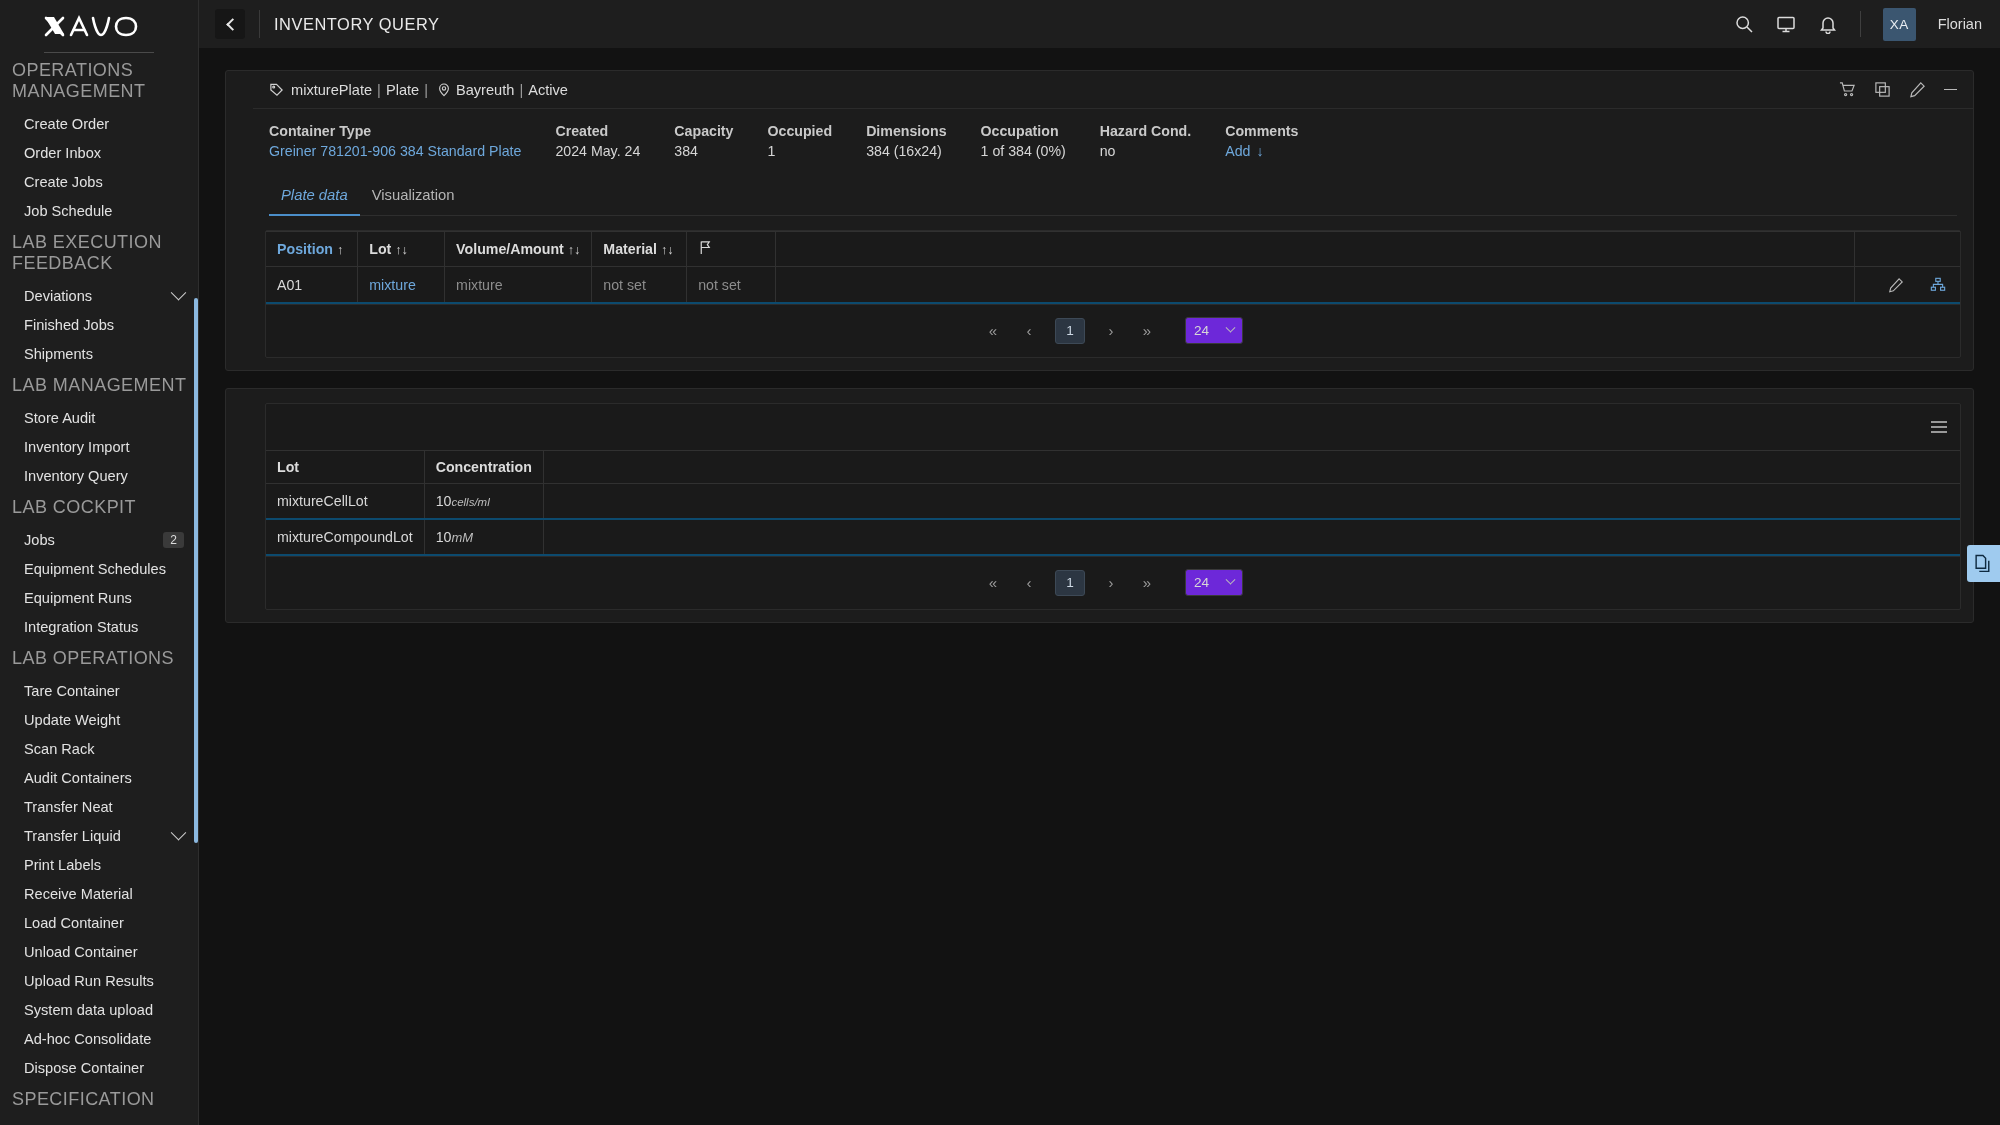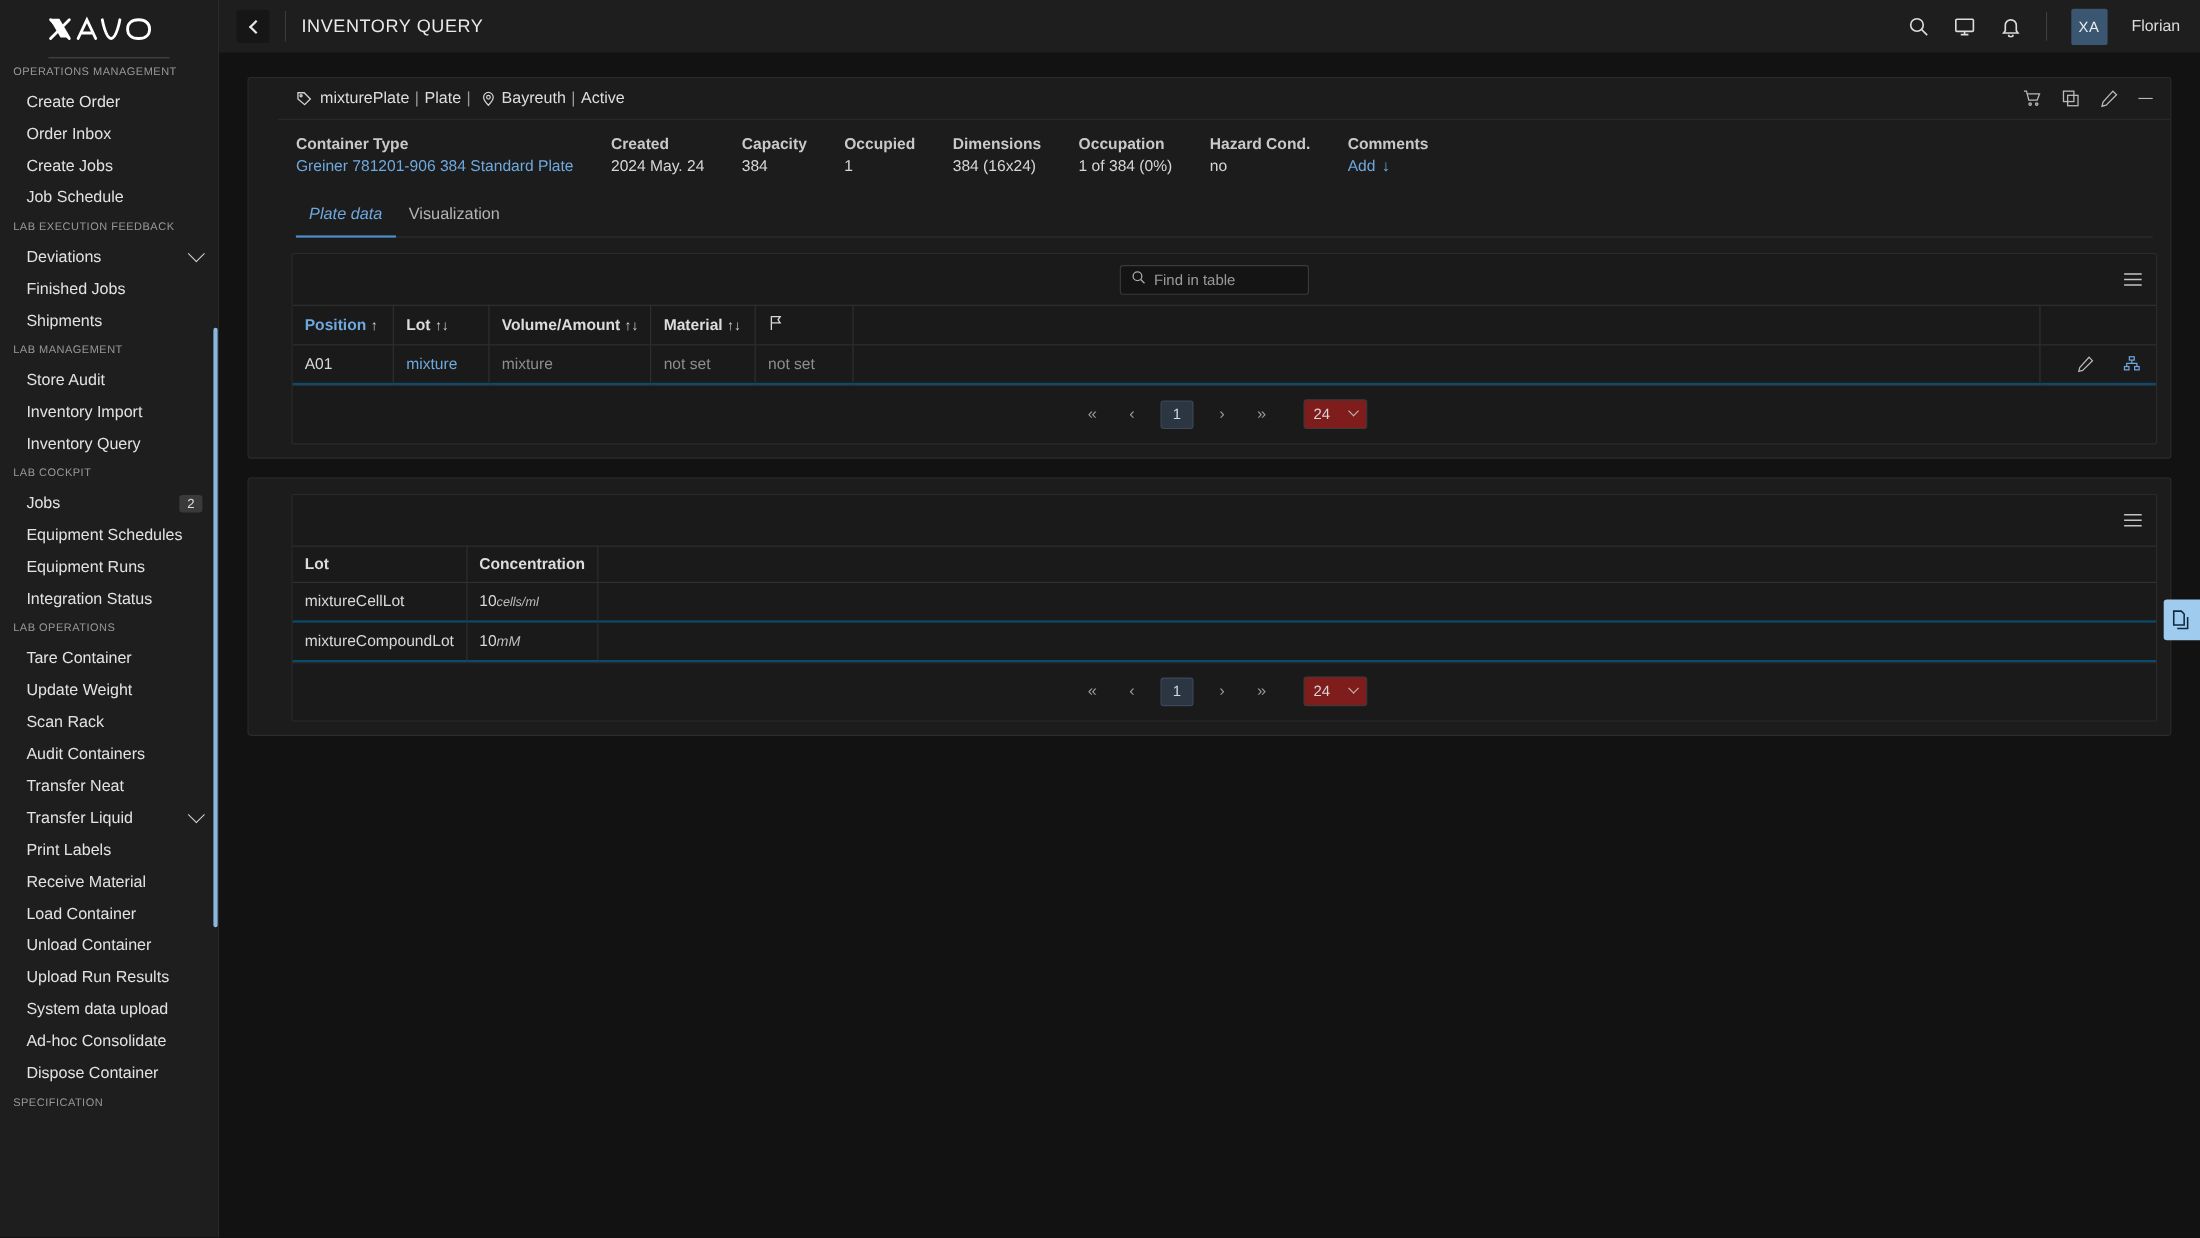--- a/index.html
+++ b/index.html
@@ -30,21 +30,21 @@
     margin: 4px 44px 0 44px;
   }
   .build-label {
     text-align: center;
     font-size: 14.5px;
     color: #cfcfcf;
     padding: 31px 0 6px 0;
     letter-spacing: .2px;
   }
   .nav-section {
-    font-size: 10px;
+    font-size: 18px;
     letter-spacing: .45px;
     color: #9a9a9a;
     padding: 7px 0 7px 12px;
     text-transform: uppercase;
   }
   .nav-item {
     display: flex; align-items: center;
     height: 29px;
     padding-left: 24px; padding-right: 14px;
     font-size: 14.6px;
@@ -261,21 +261,21 @@
     background: #2c3642; color: #cdd8e4;
     border: 1px solid #3d4956;
     border-radius: 3px;
     font-size: 13.6px;
     width: 30px; height: 26px;
     display: flex; align-items: center; justify-content: center;
     cursor: pointer;
   }
   .pagesize {
     margin-left: 12px;
-    background: #7f1d1d; border: 1px solid #3a3a3a; border-radius: 3px;
+    background: #6d28d9; border: 1px solid #3a3a3a; border-radius: 3px;
     height: 27px; width: 58px;
     display: flex; align-items: center; justify-content: space-between;
     padding: 0 8px;
     font-size: 13.6px; color: #d7d7d7;
     cursor: pointer;
   }
   .dchev {
     width: 7px; height: 7px;
     border-right: 1.6px solid #bdbdbd; border-bottom: 1.6px solid #bdbdbd;
     transform: rotate(45deg) translate(-2px,-2px);
@@ -553,38 +553,20 @@
           </div>
 
         <div class="tabs">
           <div class="tab active">Plate data</div>
           <div class="tab">Visualization</div>
         </div>
 
         <div class="panel-body">
           <div class="inner-box">
 
-            <div class="table-toolbar">
-              <div class="search-wrap">
-                <div class="search-box">
-                  <span>
-                    <svg width="14" height="14" viewBox="0 0 18 18" fill="none" stroke="#a9a9a9" stroke-width="1.5">
-                      <circle cx="7.8" cy="7.8" r="5.1"></circle>
-                        <path d="M11.6 11.6 L16 16"></path>
-                    </svg>
-                  </span>
-                  <input type="text" placeholder="Find in table" style="">
-                </div>
-              </div>
-              <span class="hamburger">
-                <svg width="18" height="14" viewBox="0 0 18 14" stroke="currentColor" stroke-width="1.4">
-                  <path d="M1 2 H17 M1 7 H17 M1 12 H17"></path>
-                </svg>
-              </span>
-            </div>
 
             <table>
               <thead>
                 <tr>
                   <th class="hl" style="width:92px">
                     <span>Position</span><span class="sortarrows">↑</span>
                   </th>
                   <th style="width:88px">
                     <span>Lot</span><span class="sortarrows">↑↓</span>
                   </th>

